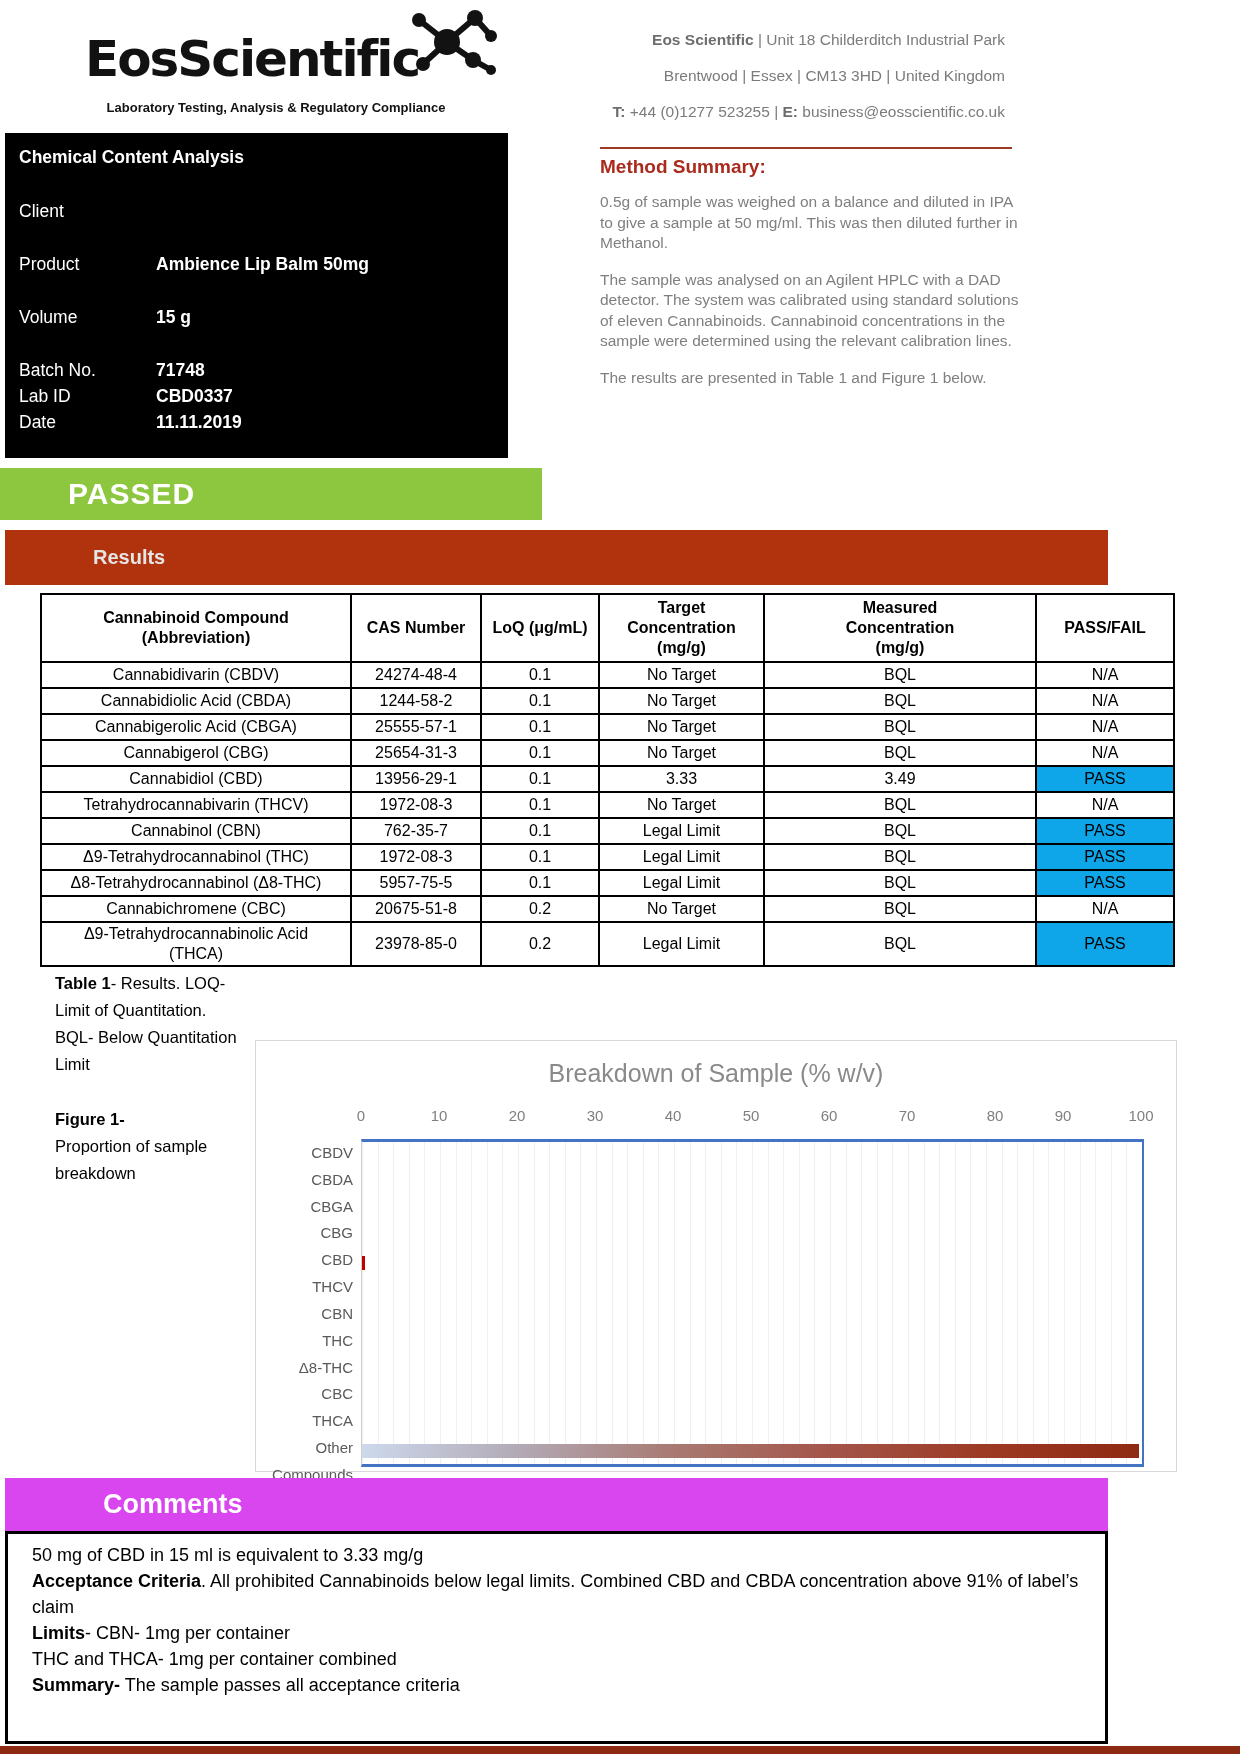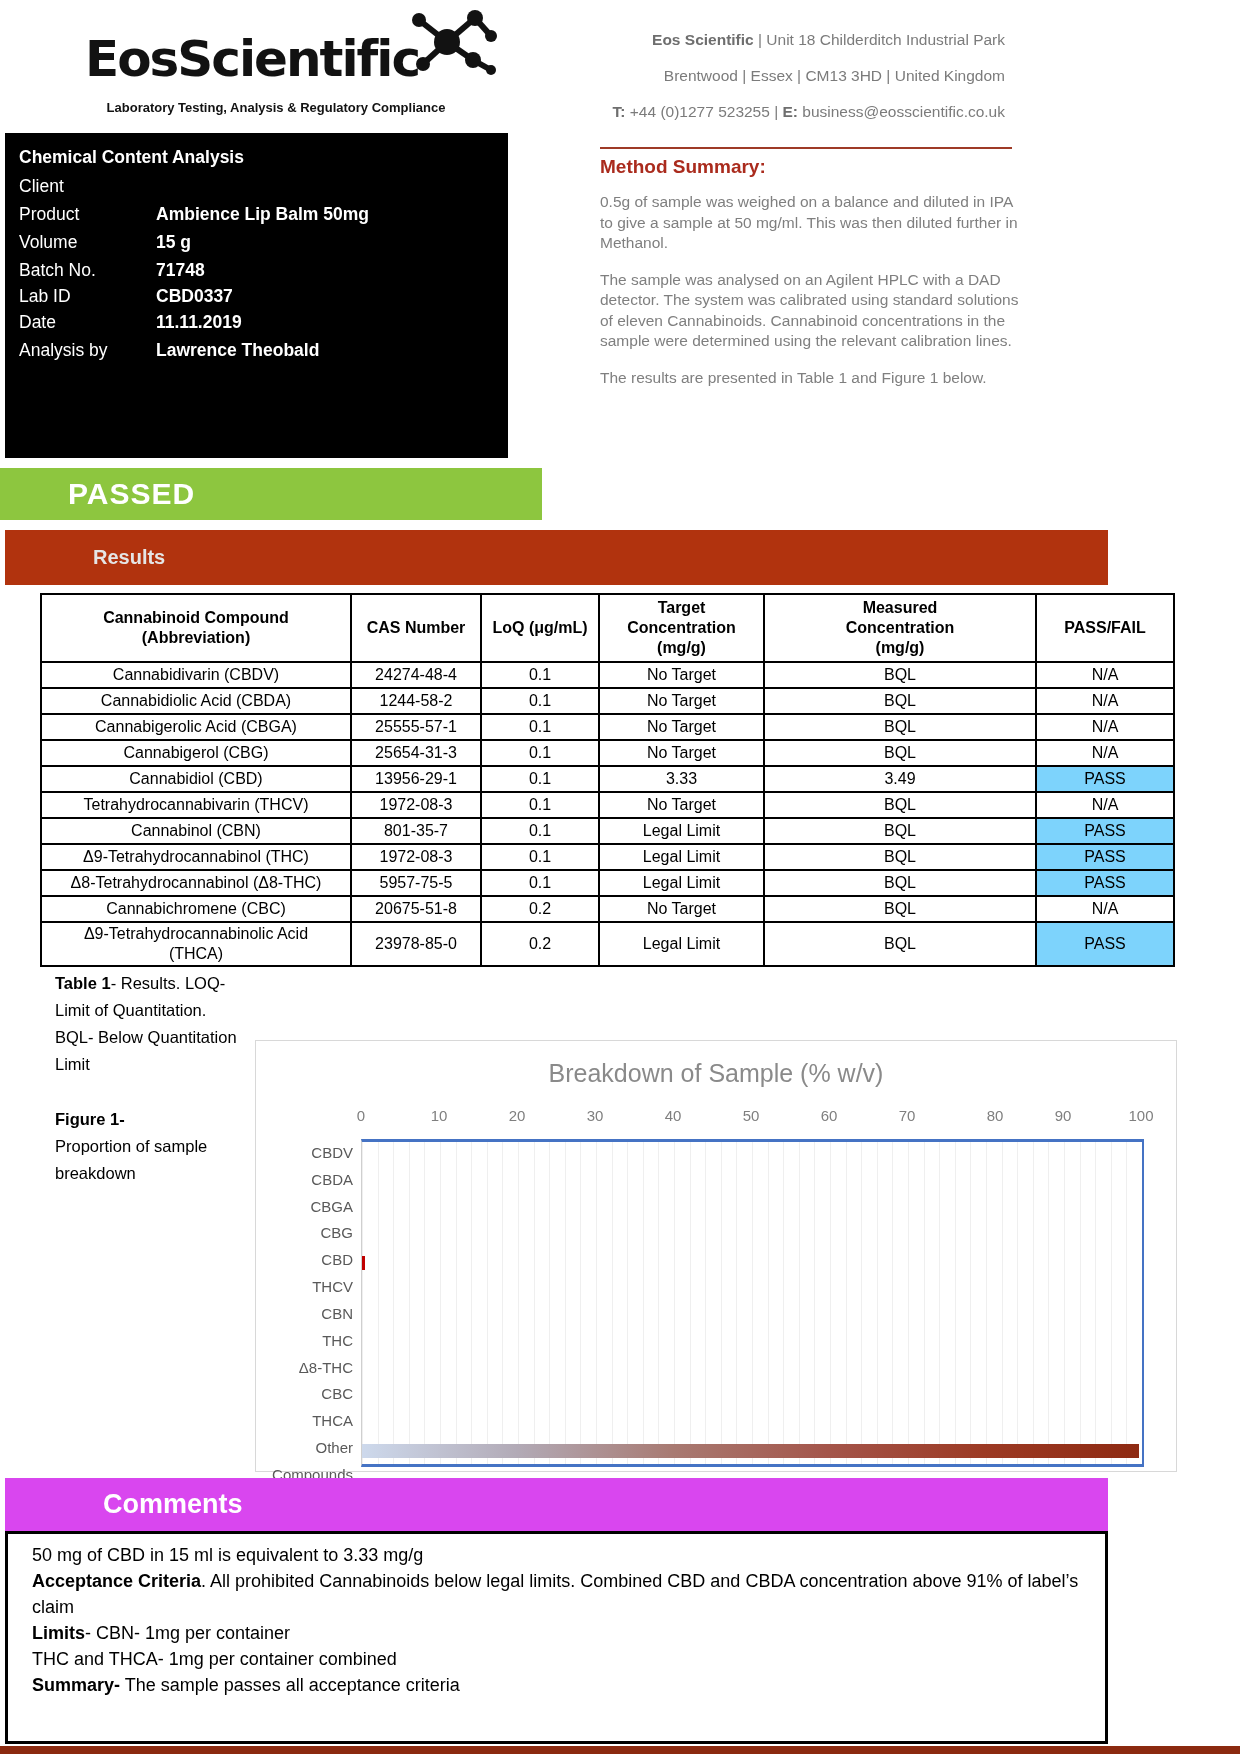--- a/index.html
+++ b/index.html
@@ -16,21 +16,21 @@
   .tagline{position:absolute;left:0;top:94px;width:382px;text-align:center;font-weight:bold;font-size:13px;color:#121212;}
 
   
   .contact{left:540px;top:22px;width:465px;text-align:right;font-size:15.5px;color:#7b7b7b;line-height:36px;}
   .contact b{color:#6e6e6e;}
   .contact-rule{left:600px;top:147px;width:412px;height:2px;background:#9e3a26;}
 
   
   .info-box{left:5px;top:133px;width:503px;height:325px;background:#000000;color:#fff;font-size:17.5px;padding:14px 0 0 14px;box-sizing:border-box;}
   .info-title{font-weight:bold;}
-  .info-rows > div{display:flex;margin-top:8px;line-height:20px;}
+  .info-rows > div{display:flex;margin-top:33px;line-height:20px;}
   .info-rows > div:nth-child(5),
   .info-rows > div:nth-child(6),
   .info-rows > div:nth-child(8){margin-top:6px;}
   .info-label{width:137px;flex:none;}
   .info-value{font-weight:bold;}
 
   
   .method{left:600px;top:156px;width:422px;}
   .method-title{font-weight:bold;font-size:19px;color:#aa2b1d;margin-bottom:14px;}
   .method p{margin:0 0 16px 0;font-size:15.5px;line-height:20.5px;color:#7f7f7f;}
@@ -39,21 +39,21 @@
   .passed{left:0;top:468px;width:542px;height:52px;background:#8dc63f;color:#fff;font-weight:bold;font-size:30px;line-height:52px;padding-left:68px;box-sizing:border-box;letter-spacing:1px;}
   .results-bar{left:5px;top:530px;width:1103px;height:55px;background:#b1330e;color:#e5e5e5;font-weight:bold;font-size:20px;line-height:55px;padding-left:88px;box-sizing:border-box;}
   .comments-bar{left:5px;top:1478px;width:1103px;height:53px;background:#d946ef;color:#fff;font-weight:bold;font-size:27px;line-height:53px;padding-left:98px;box-sizing:border-box;}
 
   
   .results-table{left:40px;top:593px;width:1133px;border-collapse:collapse;table-layout:fixed;font-size:16px;text-align:center;background:#fff;}
   .results-table th,.results-table td{border:2px solid #000;padding:1px 3px;vertical-align:middle;}
   .results-table th{font-weight:bold;height:64px;white-space:pre-line;line-height:20px;}
   .results-table td{height:22px;line-height:20px;}
   td.compound{white-space:pre-line;}
-  td.pass{background:#7dd3fc;}
+  td.pass{background:#0ea5e9;}
 
   
   .note-table{left:55px;top:970px;width:185px;font-size:16.5px;line-height:27px;}
   .note-figure{left:55px;top:1106px;width:185px;font-size:16.5px;line-height:27px;}
 
   
   .chart-panel{left:255px;top:1040px;width:920px;height:430px;background:#fff;border:1px solid #d8d8d8;}
   .chart-title{position:absolute;left:0;top:18px;width:100%;text-align:center;font-size:25px;color:#8a8a8a;}
   .tick{position:absolute;top:66px;width:44px;text-align:center;font-size:15px;color:#7f7f7f;}
   .plot{position:absolute;left:105px;top:98px;width:780px;height:322px;
@@ -217,21 +217,21 @@
       <tr>
         <td class="compound">Tetrahydrocannabivarin (THCV)</td>
         <td>1972-08-3</td>
         <td>0.1</td>
         <td>No Target</td>
         <td>BQL</td>
         <td>N/A</td>
       </tr>
       <tr>
         <td class="compound">Cannabinol (CBN)</td>
-        <td>801-35-7</td>
+        <td>762-35-7</td>
         <td>0.1</td>
         <td>Legal Limit</td>
         <td>BQL</td>
         <td class="pass">PASS</td>
       </tr>
       <tr>
         <td class="compound">Δ9-Tetrahydrocannabinol (THC)</td>
         <td>1972-08-3</td>
         <td>0.1</td>
         <td>Legal Limit</td>

